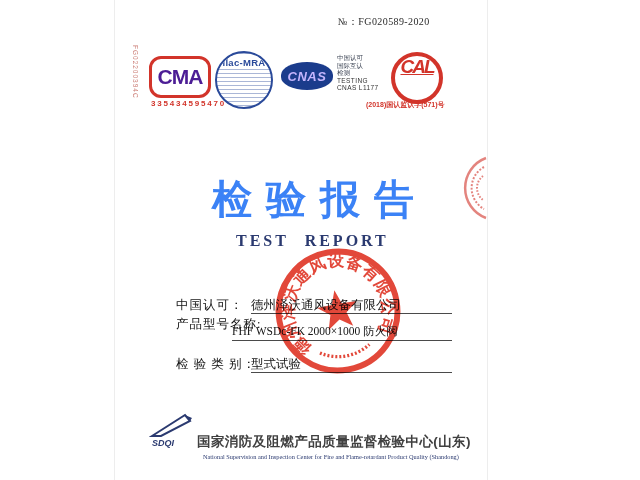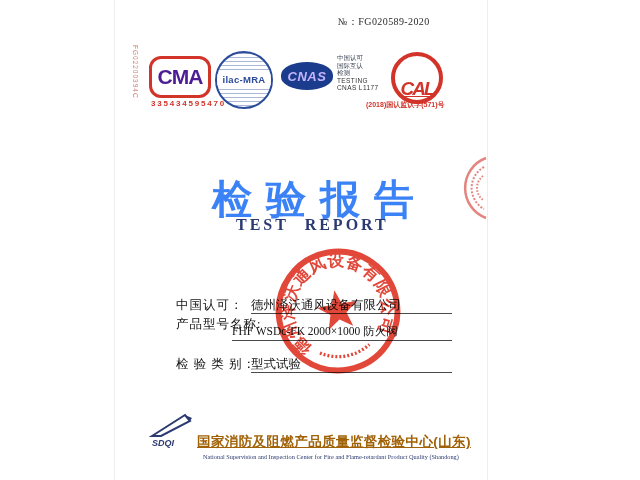--- a/index.html
+++ b/index.html
@@ -16,56 +16,56 @@
   
   .side-code { left:132px; top:45px; writing-mode:vertical-rl; font:6.5px "Liberation Sans", sans-serif;
                color:rgba(186,80,70,.75); letter-spacing:1px; }
   .cma-box { left:149px; top:56px; width:56px; height:36px; border:3px solid #d2342a; border-radius:12px;
              display:flex; align-items:center; justify-content:center;
              font:bold 21px "Liberation Sans", sans-serif; color:#4c1d95; letter-spacing:-1px; }
   .cma-number { left:151px; top:99px; font:bold 8px "Liberation Sans", sans-serif; color:#d2342a; letter-spacing:1.8px; }
   .ilac-circle { left:215px; top:51px; width:54px; height:54px; border-radius:50%;
                  border:2px solid #2a4a9a; overflow:hidden;
                  background:repeating-linear-gradient(to bottom, rgba(42,74,154,.40) 0 1px, transparent 1px 4px); }
-  .ilac-band { position:absolute; left:-2px; right:-2px; top:20px; height:13px; background:#fff;
+  .ilac-band { position:absolute; left:-2px; right:-2px; top:3px; height:13px; background:#fff;
                display:flex; align-items:center; justify-content:center;
                font:bold 9.5px "Liberation Sans", sans-serif; color:#2a4a9a; letter-spacing:.3px; }
   .cnas-logo { left:281px; top:62px; width:52px; height:28px; background:#1b3c8c; border-radius:50% / 46%;
                display:flex; align-items:center; justify-content:center;
                font:bold italic 13px "Liberation Sans", sans-serif; color:#c4b5fd; letter-spacing:.5px; }
   .cnas-text { left:337px; top:54px; font:6.5px "Liberation Sans", sans-serif; color:#3c4454; line-height:7.6px; }
   .cnas-text .en { color:#333; letter-spacing:.4px; }
   .cal-circle { left:391px; top:52px; width:44px; height:44px; border:4px solid #d2342a; border-radius:50%;
-                display:flex; align-items:flex-end; justify-content:center;
+                display:flex; align-items:flex-start; justify-content:center;
                 font:bold italic 19px "Liberation Sans", sans-serif; color:#d2342a; letter-spacing:-2px;text-decoration:underline; }
   .cal-caption { left:366px; top:100px; font:bold 7px "Liberation Sans", sans-serif; color:#d2342a; }
 
   
   .title-zh { left:212px; top:172px; font:bold 40px "Liberation Sans", sans-serif;
               color:#3b82f6; letter-spacing:14px; }
-  .title-en { left:236px; top:216px; font:bold 16px "Liberation Serif", serif;
+  .title-en { left:236px; top:232px; font:bold 16px "Liberation Serif", serif;
               color:#2b3a70; letter-spacing:3px; word-spacing:9px; }
 
   
   .frow { font-size:12.5px; color:#141414; }
   .flabel { position:absolute; left:176px; letter-spacing:1px; }
   .fvalue { position:absolute; border-bottom:1px solid #4a4a4a; height:16px; }
   .r1 .flabel { top:297px; } .r1 .fvalue { top:283px; left:251px; width:201px; padding-top:14px; }
   .r2 .flabel { top:316px; } .r2 .fvalue { top:310px; left:232px; width:220px; padding-top:14px; font-size:11.5px; }
   .r3 .flabel { top:356px; } .r3 .fvalue { top:342px; left:251px; width:201px; padding-top:14px; }
 
   
   .stamp { left:272px; top:245px; width:132px; height:132px; transform:rotate(-10deg);
            mix-blend-mode:multiply; opacity:.93; }
   .stamp2 { left:452px; top:155px; opacity:.6; }
 
   
   .sdqi { left:149px; top:412px; width:46px; height:36px; }
   .footer-zh { left:197px; top:433px; font:bold 13.5px "Liberation Sans", sans-serif;
-               color:#a16207; letter-spacing:.4px;text-decoration:underline; }
+               color:#404040; letter-spacing:.4px; }
   .footer-en { left:203px; top:453px; font:6.3px "Liberation Serif", serif; color:#2b3a70; }
 </style>
 </head>
 <body>
 
 <div>
   <div class="abs edge" style="left:114px"></div>
   <div class="abs edge" style="left:487px"></div>
 
   <div class="abs report-no"><span>№：</span><span>FG020589-2020</span></div>

